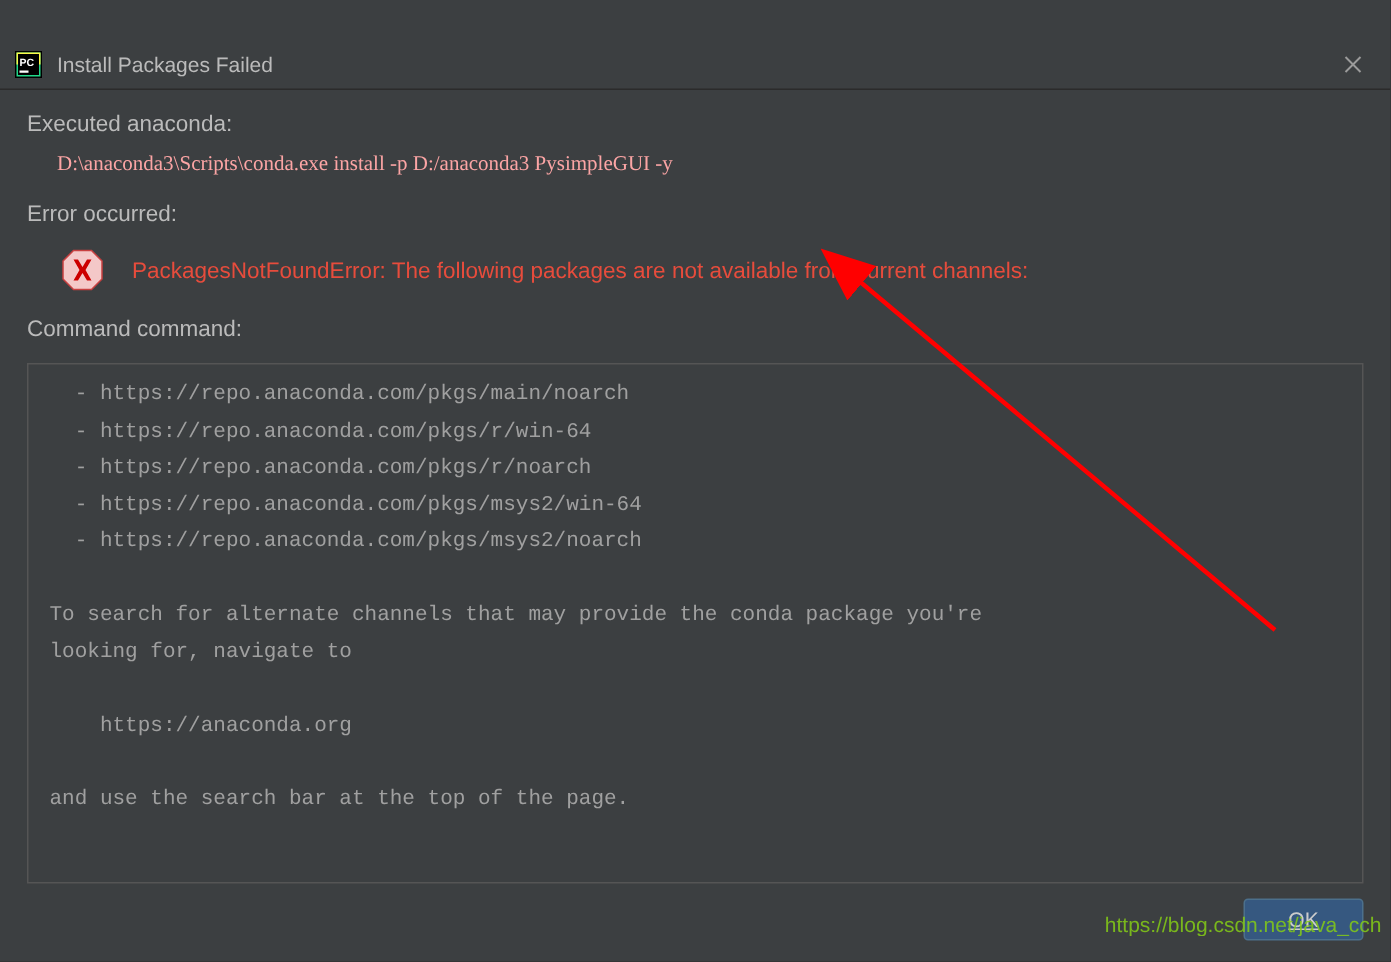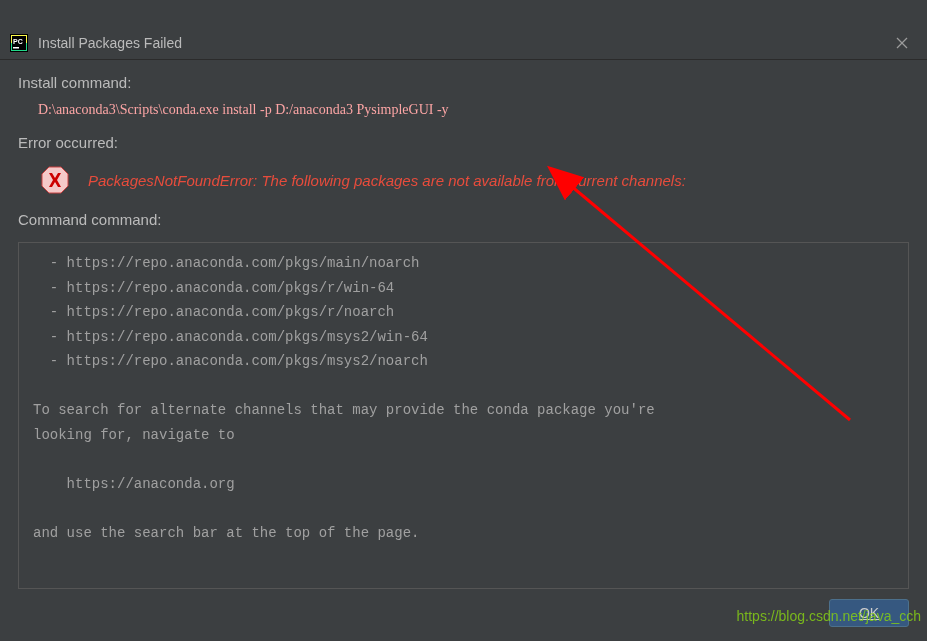--- a/index.html
+++ b/index.html
@@ -78,21 +78,20 @@
       gap: 18px;
     }
     .error-icon {
       width: 30px;
       height: 30px;
       flex-shrink: 0;
     }
     .error-message {
       color: #e74c3c;
       font-size: 15px;
-      font-style: italic;
     }
     .output-box {
       border: 1px solid #555555;
       background: #3c3f41;
       flex: 1;
       margin-top: 6px;
       margin-bottom: 10px;
       padding: 8px 14px;
       font-family: "Consolas", "Courier New", monospace;
       font-size: 14px;
@@ -176,21 +175,21 @@
     <div class="close-btn">
       <svg width="12" height="12" viewBox="0 0 12 12">
         <line x1="1" y1="1" x2="11" y2="11" stroke="#9b9b9b" stroke-width="1.3"></line>
         <line x1="11" y1="1" x2="1" y2="11" stroke="#9b9b9b" stroke-width="1.3"></line>
       </svg>
     </div>
   </div>
 
   <div class="content">
 
-    <div class="section-label">Install command:</div>
+    <div class="section-label">Executed anaconda:</div>
     <div class="command-text">D:\anaconda3\Scripts\conda.exe install -p D:/anaconda3 PysimpleGUI -y</div>
 
     <div class="section-label">Error occurred:</div>
     <div class="error-row">
       <span class="error-icon">
         <svg viewBox="0 0 30 30" width="30" height="30">
           <polygon points="9,2 21,2 28,9 28,21 21,28 9,28 2,21 2,9" fill="#f4c8c8" stroke="#c84040" stroke-width="1"></polygon>
           <path d="M 9 8 L 12 8 L 15 13 L 18 8 L 21 8 L 17 15 L 21 22 L 18 22 L 15 17 L 12 22 L 9 22 L 13 15 Z" fill="#cc0000"></path>
         </svg>
       </span>

